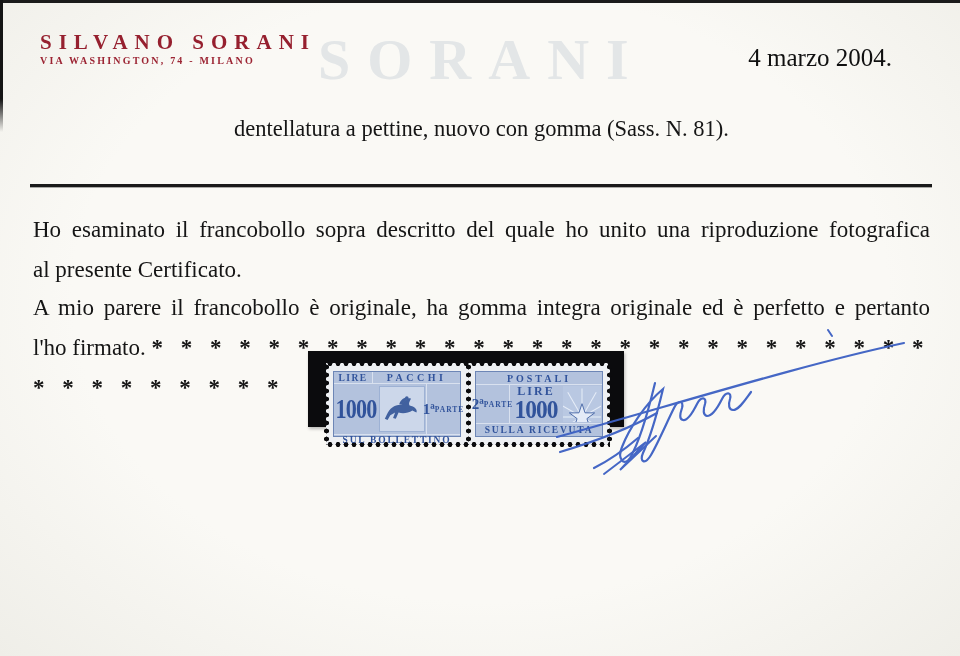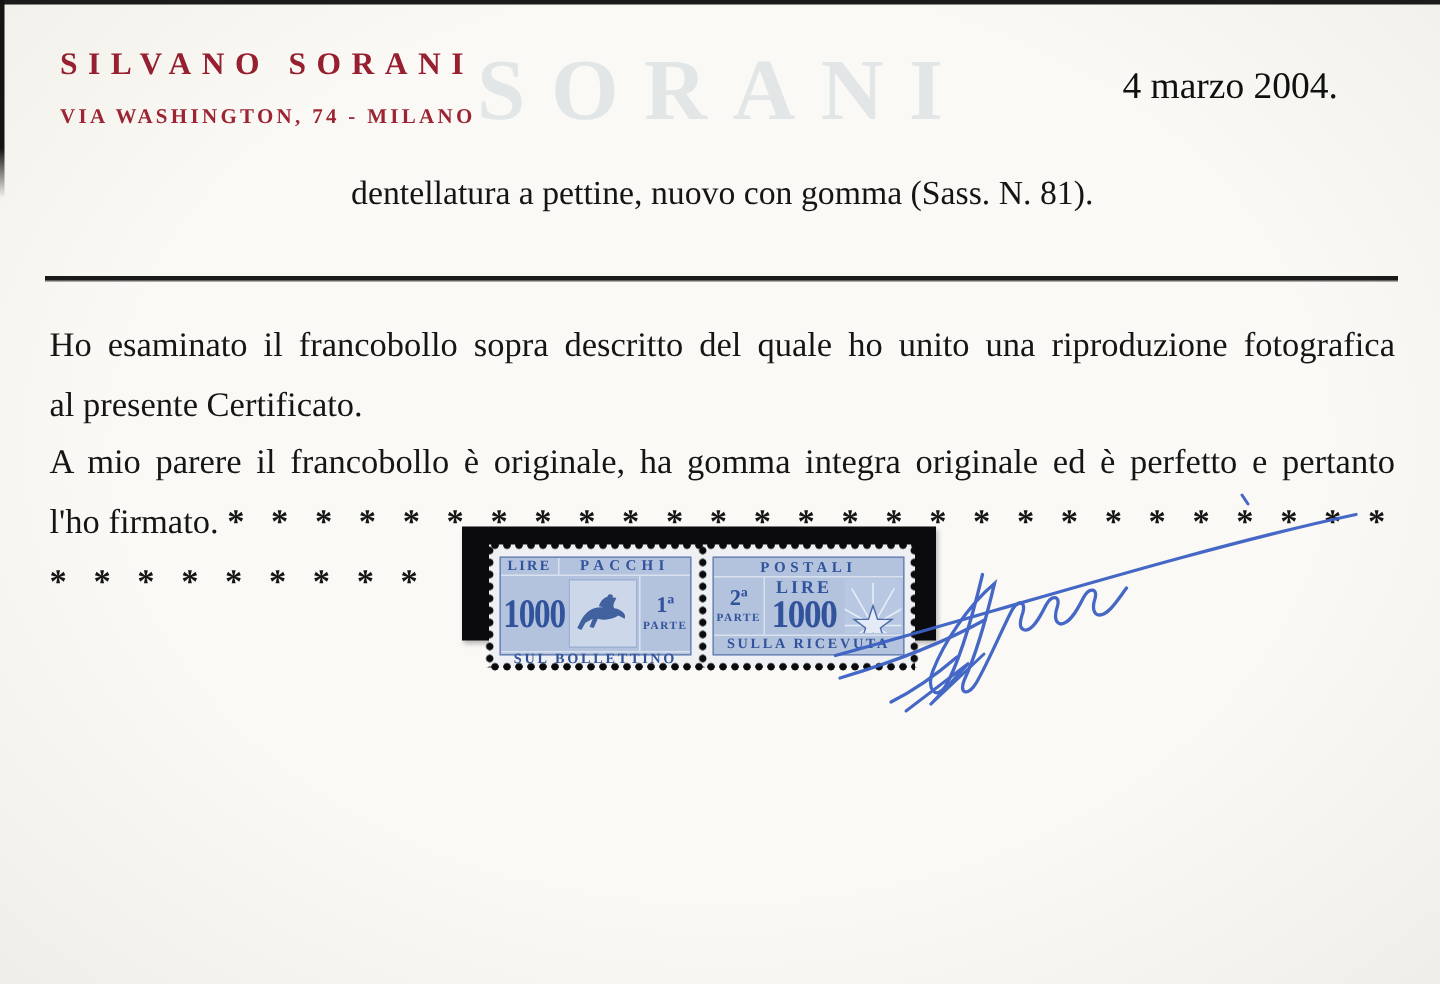--- a/index.html
+++ b/index.html
@@ -9,21 +9,21 @@
     font-family:"Liberation Serif", serif;color:#151515;}
 
   
   .edge-top{position:absolute;left:0;top:0;width:100%;height:3px;background:#1b1b1b;}
   .edge-left{position:absolute;left:0;top:0;width:3px;height:132px;
     background:linear-gradient(#141414 75%, rgba(20,20,20,0));}
 
   
   .letterhead{position:absolute;left:40px;top:30px;}
   .lh-name{font-size:21px;font-weight:600;letter-spacing:7px;color:#96202f;}
-  .lh-address{margin-top:16px;font-size:14px;font-weight:700;letter-spacing:2.2px;color:#9c2433;}
+  .lh-address{margin-top:0;font-size:10px;font-weight:700;letter-spacing:2.2px;color:#9c2433;}
 
   
   .watermark{position:absolute;left:318px;top:26px;font-size:58px;font-weight:600;
     letter-spacing:17px;color:rgba(122,142,172,0.18);}
 
   
   .date{position:absolute;right:68px;top:44px;font-size:25px;color:#101010;}
 
   
   .desc{position:absolute;left:33px;right:30px;top:112px;font-size:22.5px;line-height:34px;}
@@ -68,21 +68,21 @@
   .mid-row{flex:1;display:flex;align-items:stretch;}
   .toprow{height:15px;display:flex;border-bottom:1px solid #d9e1ef;}
   .lirebox{width:38px;border-right:1px solid #d9e1ef;display:flex;align-items:center;
     justify-content:center;font-size:9.5px;font-weight:700;letter-spacing:1.5px;}
   .pacchi{flex:1;display:flex;align-items:center;justify-content:center;
     font-size:10px;font-weight:700;letter-spacing:3.5px;}
   .big1000{width:44px;display:flex;align-items:center;justify-content:center;
     font-size:27px;font-weight:700;transform:scaleX(.82);letter-spacing:-1px;}
   .pict{flex:1;margin:2px 1px;background:#ccd7ea;border:1px solid #9db1d4;
     display:flex;align-items:center;justify-content:center;overflow:hidden;}
-  .partebox{width:33px;border-left:1px solid #d9e1ef;display:flex;flex-direction:column;
+  .partebox{width:33px;border-left:1px solid #d9e1ef;display:flex;flex-direction:row;
     align-items:center;justify-content:center;}
   .partebox.rb{border-left:none;border-right:1px solid #d9e1ef;}
   .pnum{font-size:15px;font-weight:700;line-height:15px;}
   .plbl{font-size:7.5px;font-weight:700;letter-spacing:1px;}
   .rmain{flex:1;display:flex;flex-direction:column;align-items:center;justify-content:center;line-height:1;}
   .rlire{font-size:12px;font-weight:700;letter-spacing:2px;}
   .rval{font-size:26px;font-weight:700;transform:scaleX(.9);letter-spacing:-1px;}
   .starpanel{width:38px;margin:1px;background:#b9c8e2;overflow:hidden;position:relative;}
   .starpanel svg{position:absolute;left:0;top:0;}
 

